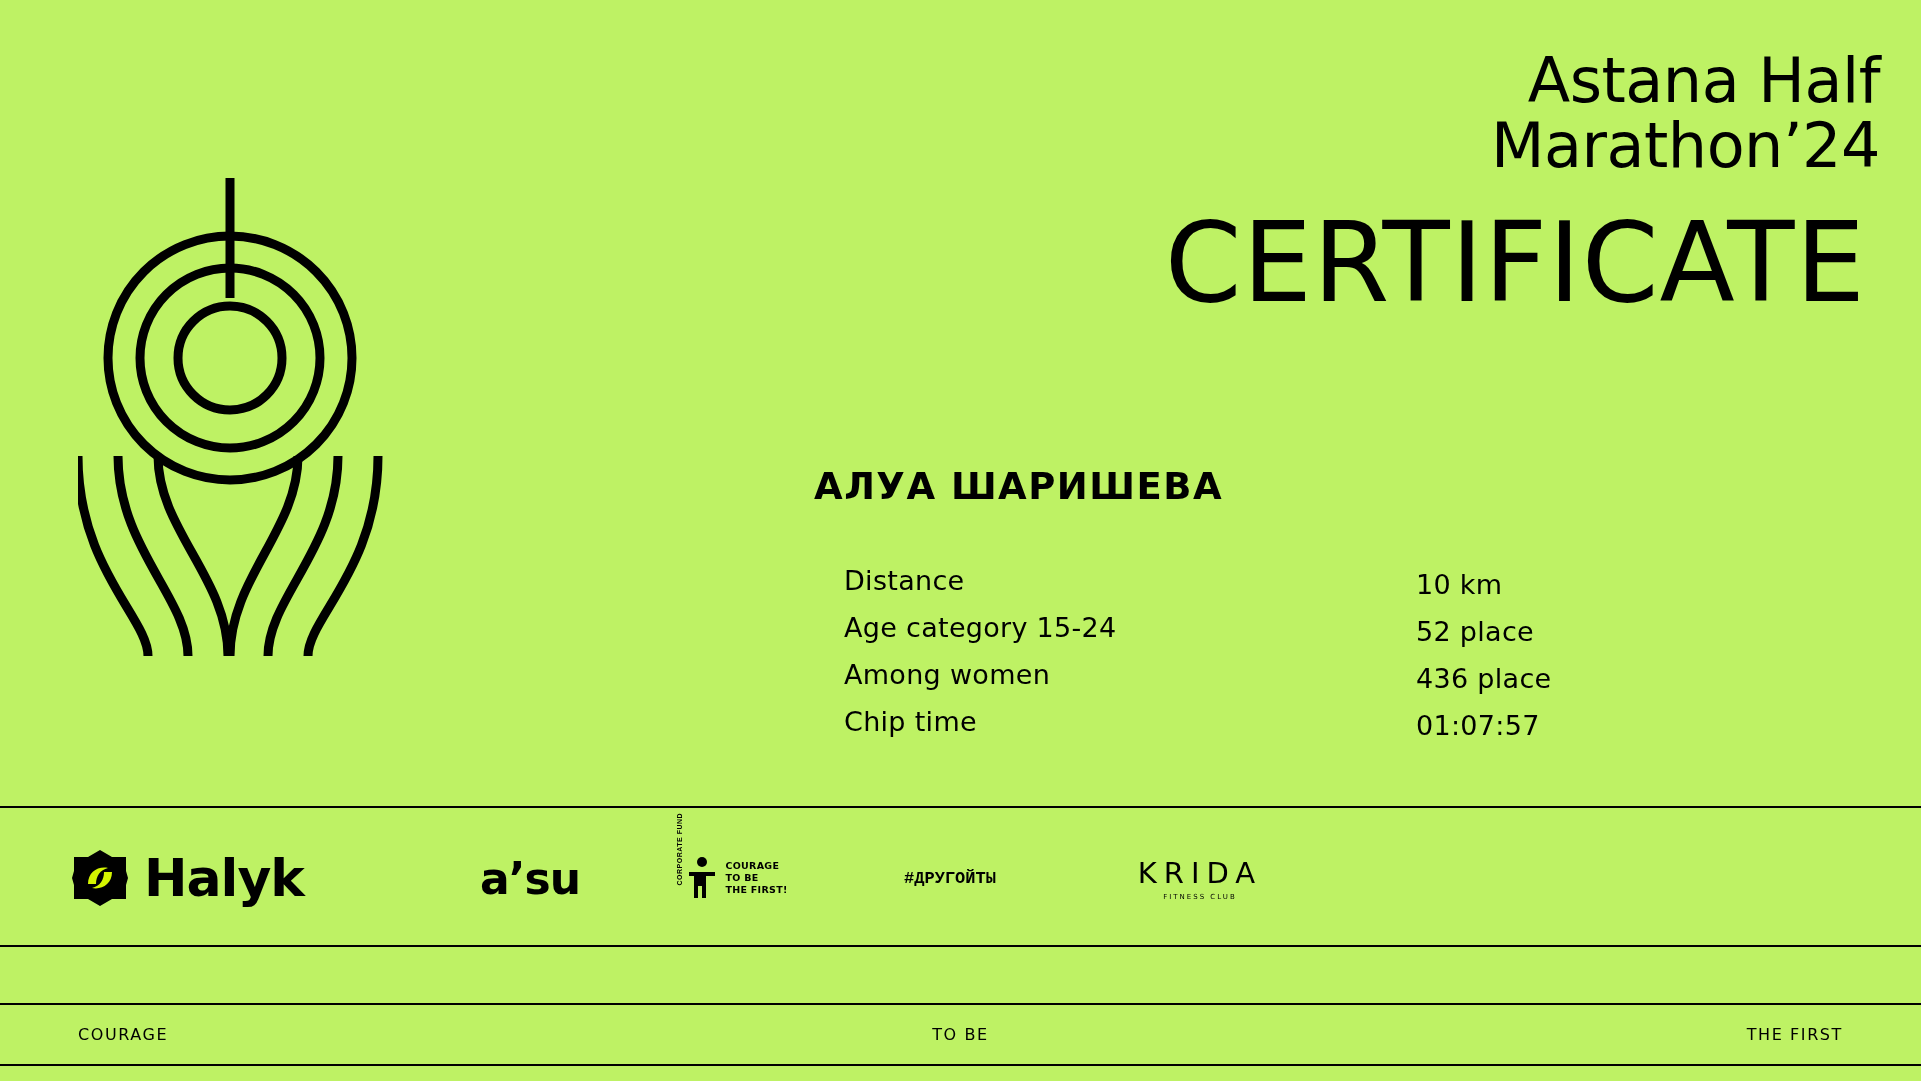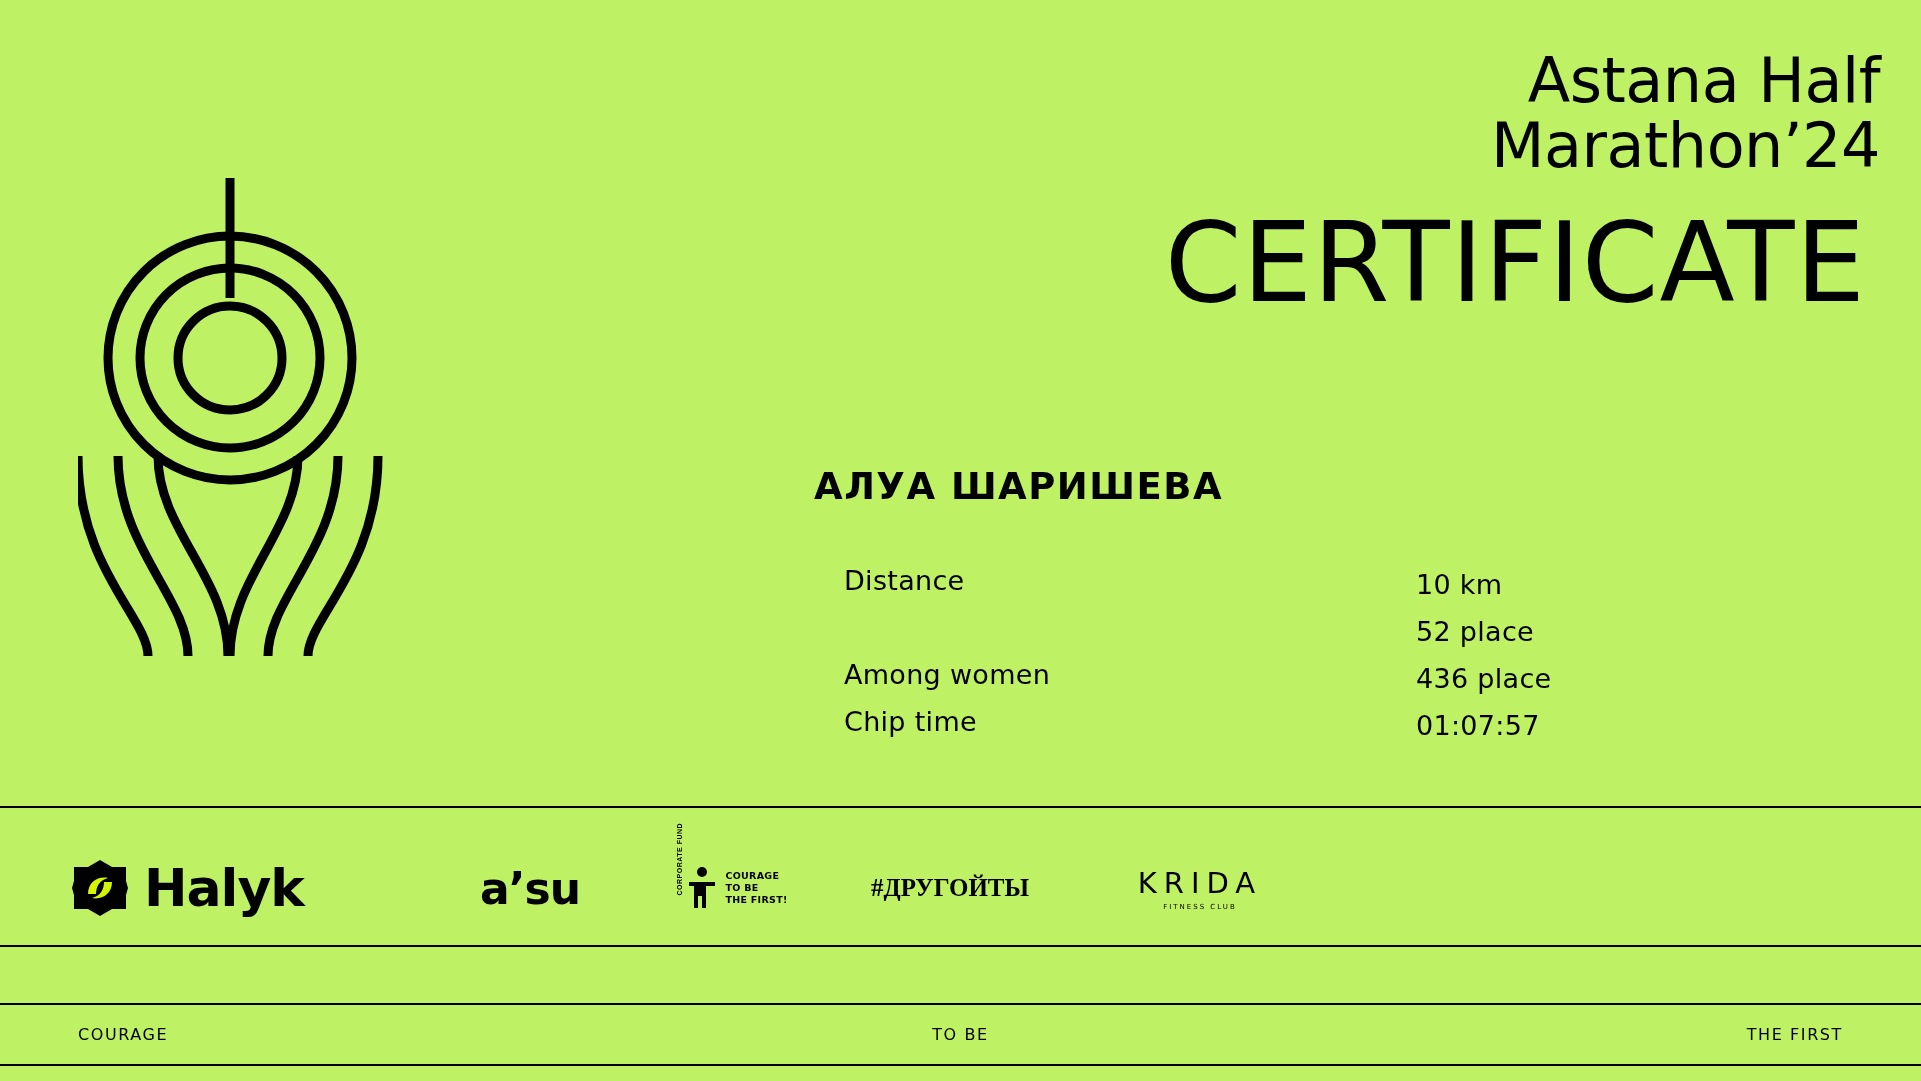--- a/index.html
+++ b/index.html
@@ -117,21 +117,20 @@
 
   
   .sponsors {
     position: absolute;
     left: 0;
     top: 808px;
     width: 1921px;
     height: 140px;
     display: flex;
     align-items: center;
-    margin-top: 10px;
   }
   .sp {
     display: flex;
     align-items: center;
     justify-content: center;
     color: #000;
   }
   .sp-halyk { width: 360px; margin-left: 70px; justify-content: flex-start; }
   .halyk-mark {
     width: 60px; height: 60px;
@@ -186,22 +185,22 @@
 
   .sp-yessenov { width: 250px; }
   .yess-bars { width: 26px; height: 34px; margin-right: 8px; }
   .yess-txt {
     font-size: 10.5px; font-weight: 700; line-height: 1.3; letter-spacing: 0.3px;
     font-family: "DejaVu Sans", sans-serif;
   }
 
   .sp-drugoity { width: 240px; }
   .drug-txt {
-    font-size: 25px; font-weight: 700; letter-spacing: 0px;
-    font-family: Liberation Serif, serif;
+    font-size: 17px; font-weight: 700; letter-spacing: 0px;
+    font-family: Liberation Mono, monospace;
   }
 
   .sp-krida { width: 260px; flex-direction: column; }
   .krida-txt {
     font-size: 29px; letter-spacing: 7px; font-weight: 400;
     font-family: "DejaVu Sans", sans-serif;
   }
   .krida-sub {
     font-size: 7px; letter-spacing: 2px; margin-top: 3px;
     font-family: "DejaVu Sans", sans-serif;
@@ -258,20 +257,21 @@
       </div>
       <div class="cert-word">CERTIFICATE</div>
       <div class="runner-name">АЛУА ШАРИШЕВА</div>
 
       <div class="results">
         <div class="result-row">
           <span class="result-label">Distance</span>
           <span class="result-value">10 km</span>
         </div>
         <div class="result-row">
+          <span class="result-label">Age category 15-24</span>
           <span class="result-value">52 place</span>
         </div>
         <div class="result-row">
           <span class="result-label">Among women</span>
           <span class="result-value">436 place</span>
         </div>
         <div class="result-row">
           <span class="result-label">Chip time</span>
           <span class="result-value">01:07:57</span>
         </div>

